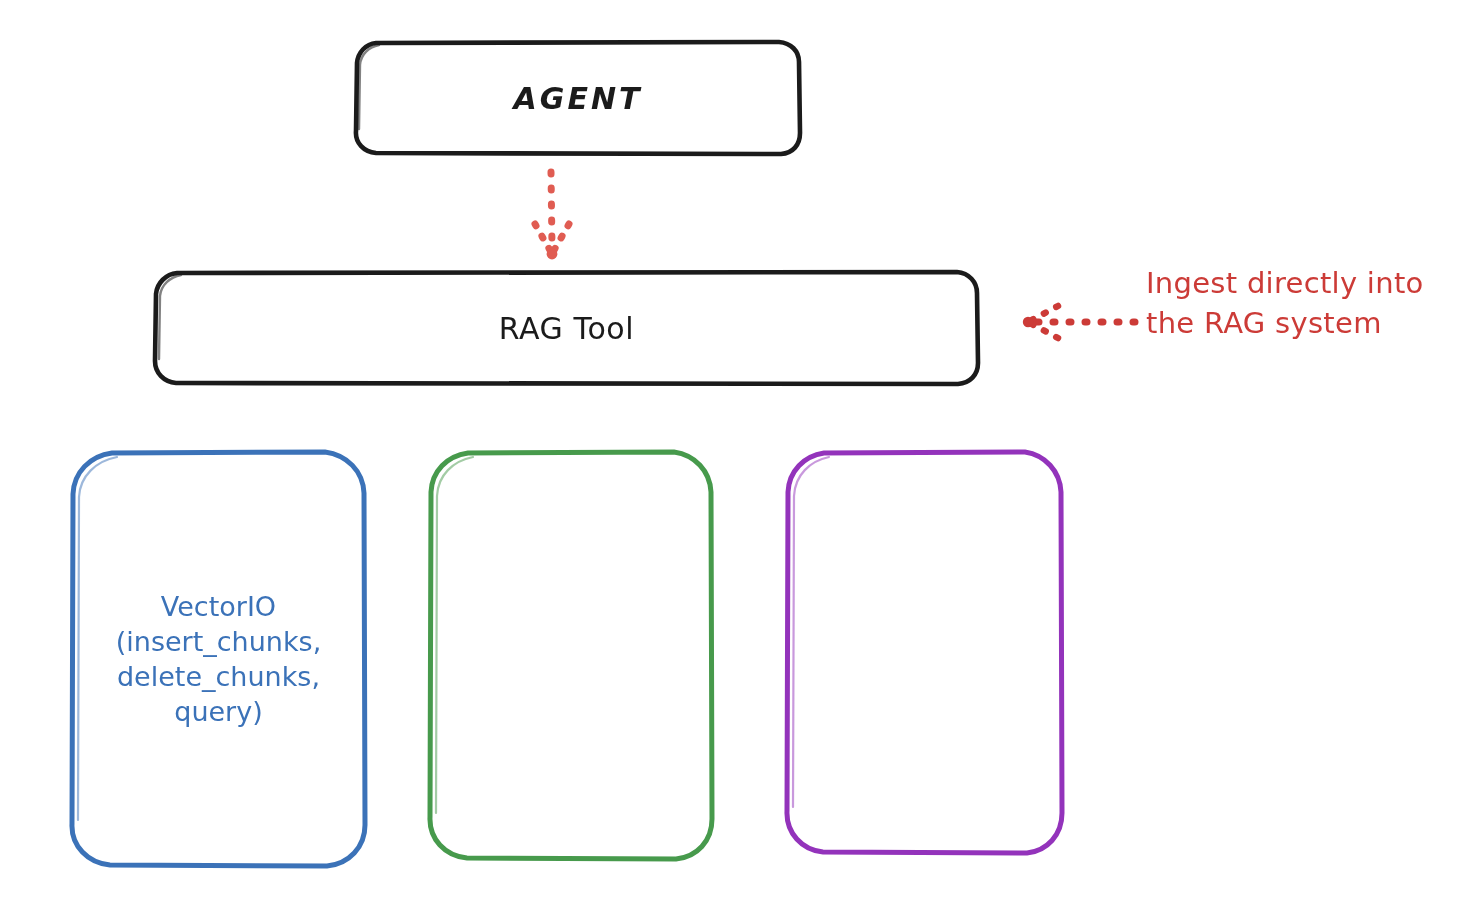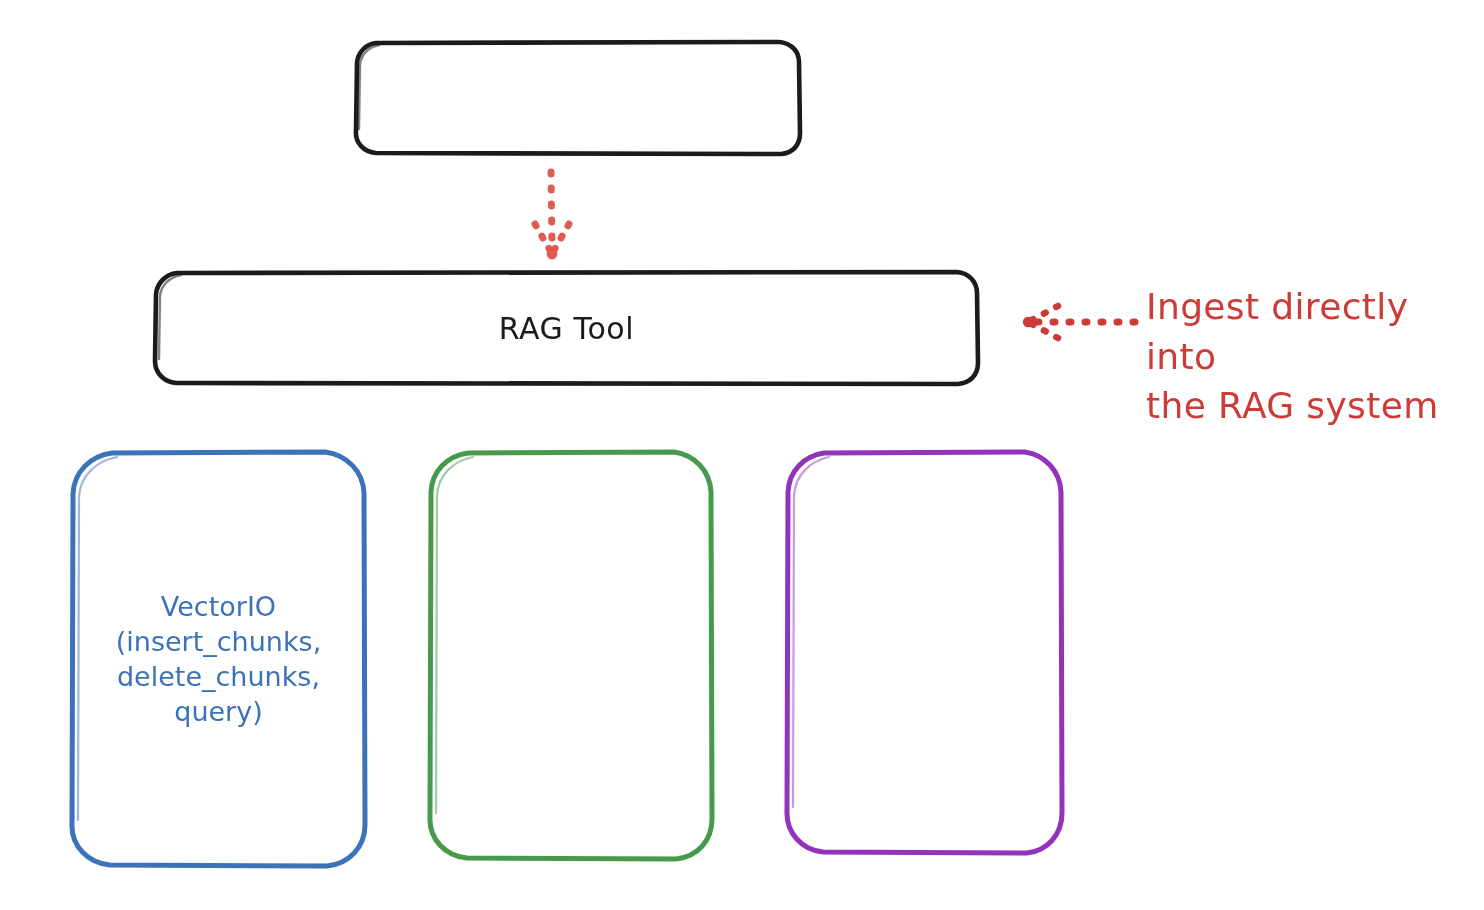--- a/index.html
+++ b/index.html
@@ -119,24 +119,24 @@
   #node-vector .card-index { color: #3b72b8; }
   #node-keyvalue .card-api,
   #node-keyvalue .card-index { color: #479a4c; }
   #node-relational .card-api,
   #node-relational .card-index { color: #9333bb; }
 
   
   #annotation-ingest {
     position: absolute;
     left: 1146px;
-    top: 282px;
+    top: 263px;
     width: 330px;
     color: #cc3b37;
-    font-size: 36px;
+    font-size: 29px;
     line-height: 1.38;
     white-space: pre-line;
     text-align: left;
     font-weight: 400;
     letter-spacing: 0.01em;
   }
 </style>
 </head>
 <body>
 
@@ -183,20 +183,23 @@
     </g>
 
     <g>
       <line x1="1135" y1="322" x2="1036" y2="322" stroke="#cc3b37" stroke-width="7" stroke-linecap="round" stroke-dasharray="2 14"></line>
       <line x1="1058" y1="306" x2="1030" y2="321" stroke="#cc3b37" stroke-width="6.5" stroke-linecap="round" stroke-dasharray="2 12"></line>
       <line x1="1058" y1="338" x2="1030" y2="323" stroke="#cc3b37" stroke-width="6.5" stroke-linecap="round" stroke-dasharray="2 12"></line>
       <circle cx="1028" cy="322" r="5.2" fill="#cc3b37"></circle>
     </g>
   </svg>
 
+  <div class="node" id="node-agent">
+    <div class="node-title">AGENT</div>
+  </div>
 
   <div class="node" id="node-ragtool">
     <div class="node-title">RAG Tool</div>
   </div>
 
   <div class="node" id="node-vector">
     <div class="card-body">
       <div class="card-api">VectorIO
 (insert_chunks,
 delete_chunks,

